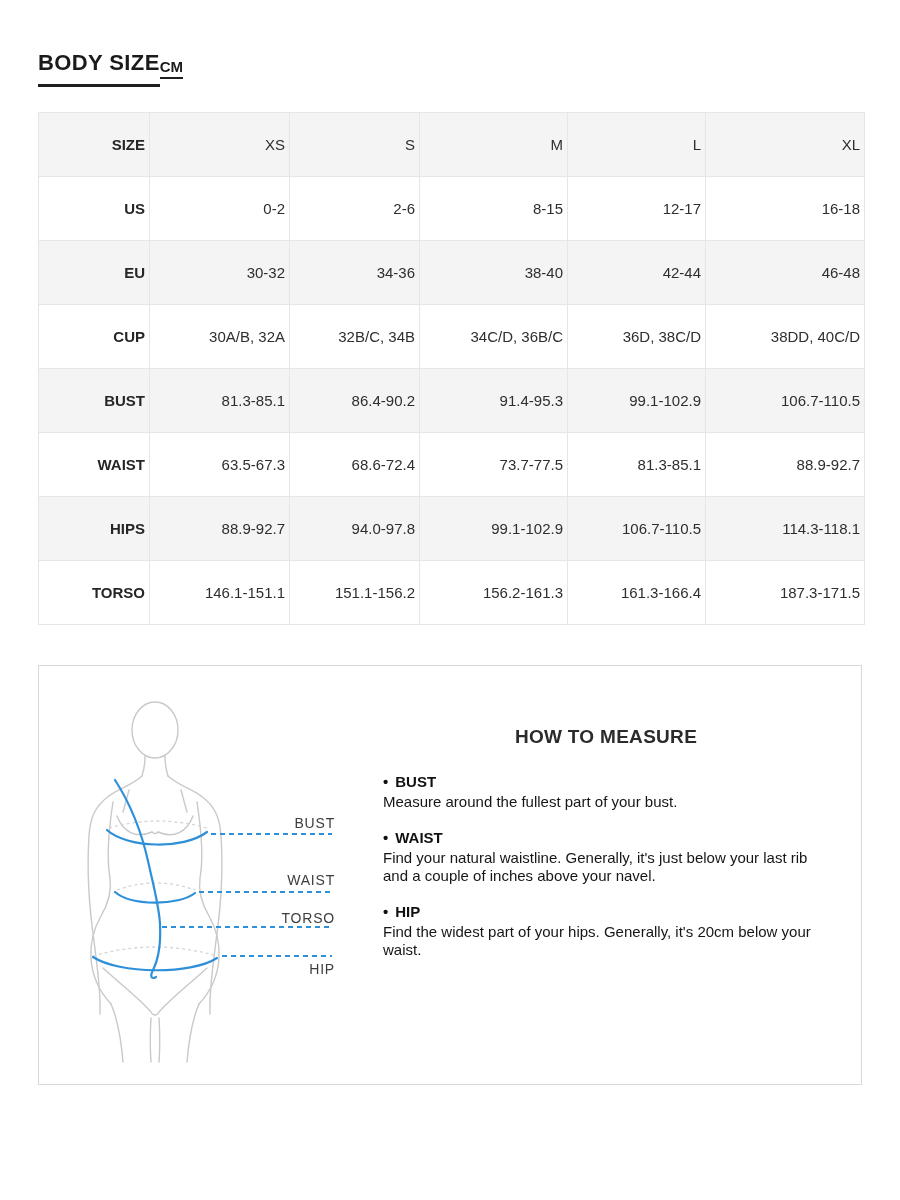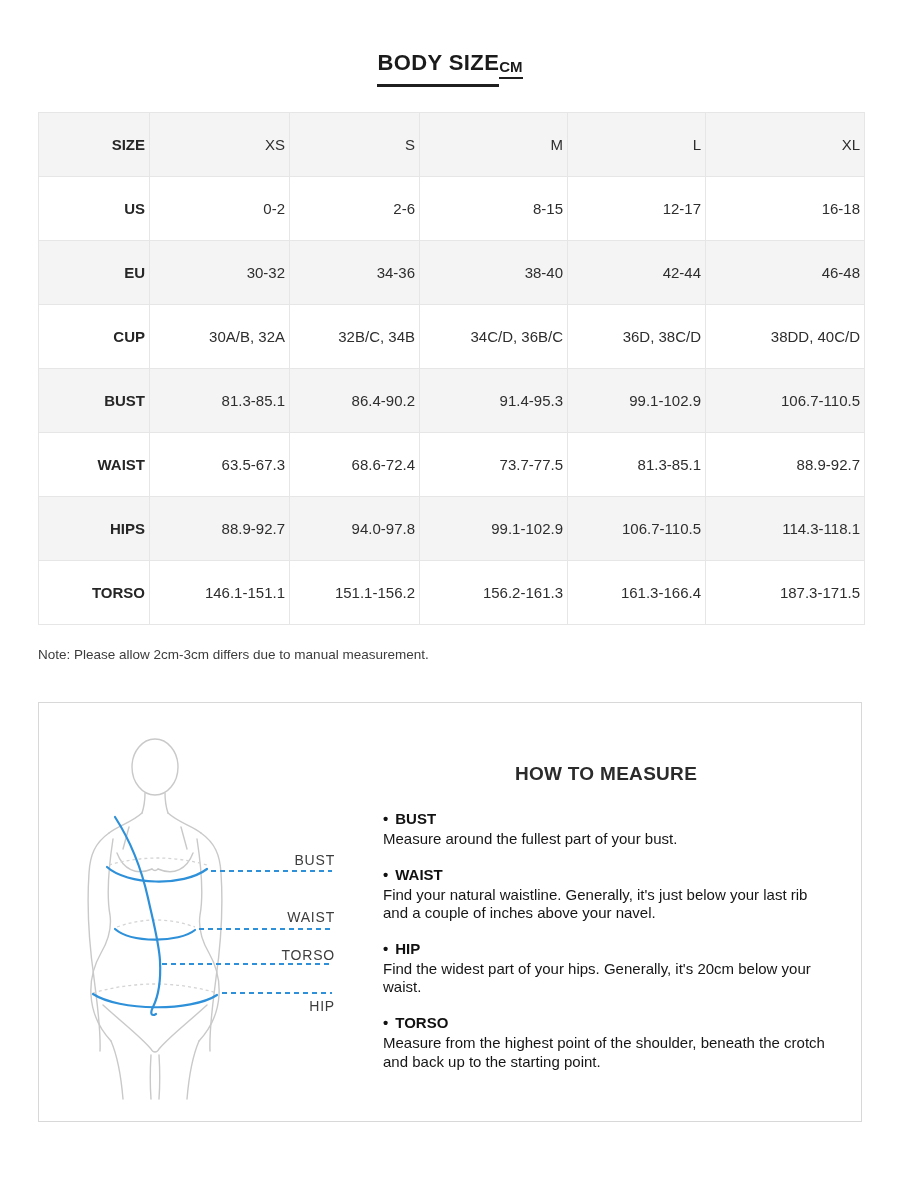--- a/index.html
+++ b/index.html
@@ -1,20 +1,20 @@
 <!DOCTYPE html>
 <html><head>
 <meta charset="utf-8">
 <style>
   * { box-sizing: border-box; }
   html,body { margin:0; padding:0; background:#fff; }
   body { font-family:"Liberation Sans", sans-serif; color:#222; }
   .page { width:900px; height:1200px; position:relative; padding:50px 38px 0; overflow:hidden; background:#fff; }
 
-  .topbar { display:flex; justify-content:center; align-items:flex-start; }
+  .topbar { display:flex; justify-content:flex-start; align-items:flex-start; }
   .page-title { font-size:22px; font-weight:700; letter-spacing:0.4px; color:#1b1b1b;
                 margin:0; border-bottom:3px solid #1f1f1f; padding-bottom:8px; }
   .unit-toggle { font-size:15px; font-weight:700; color:#1b1b1b; border-bottom:2px solid #1f1f1f;
                  padding-bottom:2px; margin-top:8px; cursor:pointer; text-decoration:none; }
 
   table.size-table { border-collapse:collapse; margin-top:25px; width:826px; table-layout:fixed; }
   .size-table th, .size-table td { border:1px solid #e6e6e6; height:64px; text-align:right;
       vertical-align:middle; font-size:15px; color:#2e2e2e; font-weight:400; padding:13px 4px; }
   .size-table th { font-weight:700; color:#262626; }
   .size-table tr.shade { background:#f4f4f4; }
@@ -115,21 +115,20 @@
         <th>TORSO</th>
         <td>146.1-151.1</td>
         <td>151.1-156.2</td>
         <td>156.2-161.3</td>
         <td>161.3-166.4</td>
         <td>187.3-171.5</td>
       </tr>
     </tbody>
   </table>
 
-  <div class="note">Note: Please allow 2cm-3cm differs due to manual measurement.</div>
 
   <div class="measure-box">
 
     <div class="diagram">
       <svg width="342" height="418" viewBox="0 0 342 418">
 
         <g fill="none" stroke="#c9c9c9" stroke-width="1.4" stroke-linecap="round">
           <ellipse cx="116" cy="64" rx="23" ry="28"></ellipse>
           <path d="M106 90 C106 98 105 104 103 110"></path>
           <path d="M126 90 C126 98 127 104 129 110"></path>
@@ -188,20 +187,16 @@
       <div class="mitem">
         <div class="mhead"><span class="bullet">•</span><span>WAIST</span></div>
         <p class="mtext">Find your natural waistline. Generally, it's just below your last rib and a couple of inches above your navel.</p>
       </div>
 
       <div class="mitem">
         <div class="mhead"><span class="bullet">•</span><span>HIP</span></div>
         <p class="mtext">Find the widest part of your hips. Generally, it's 20cm below your waist.</p>
       </div>
 
-      <div class="mitem">
-        <div class="mhead"><span class="bullet">•</span><span>TORSO</span></div>
-        <p class="mtext">Measure from the highest point of the shoulder, beneath the crotch and back up to the starting point.</p>
-      </div>
     </div>
 
   </div>
 </div>
 
 </body></html>

